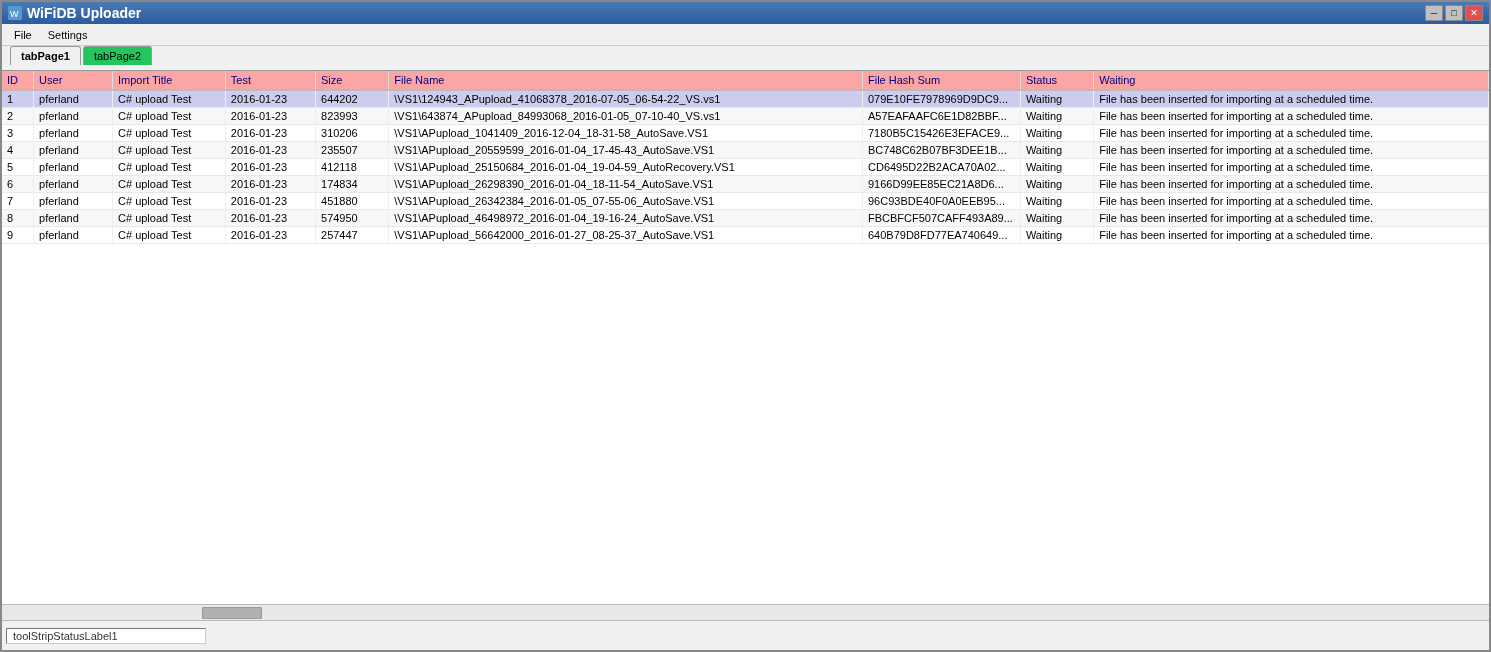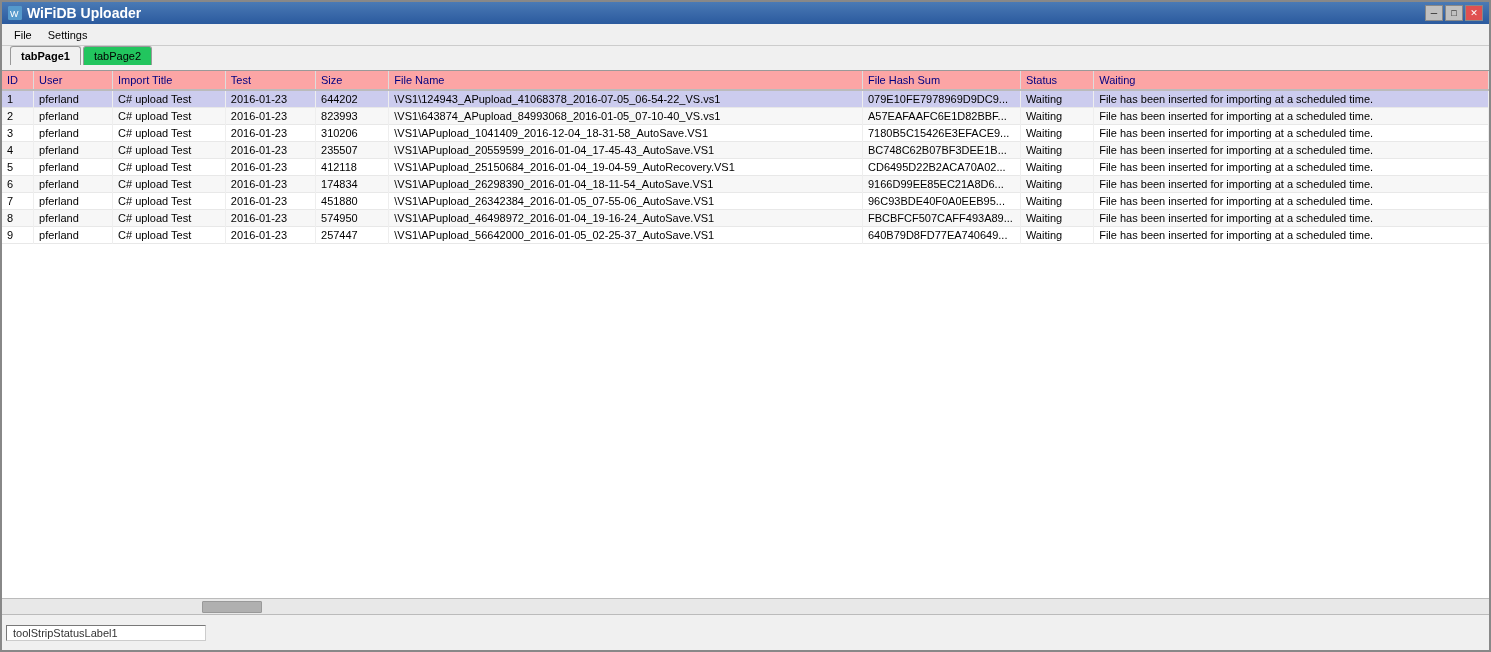--- a/index.html
+++ b/index.html
@@ -158,21 +158,21 @@
     }
     .scrollbar-h-thumb {
       width: 60px;
       height: 12px;
       background: #b0b0b0;
       border: 1px solid #999;
       margin-left: 200px;
       border-radius: 1px;
     }
     .status-bar {
-      height: 36px;
+      height: 30px;
       background: #f0f0f0;
       border-top: 1px solid #bbb;
       display: flex;
       align-items: center;
       padding: 0 4px;
       flex-shrink: 0;
     }
     .status-bar-label {
       font-size: 11px;
       color: #333;
@@ -327,21 +327,21 @@
               <td>FBCBFCF507CAFF493A89...</td>
               <td>Waiting</td>
               <td>File has been inserted for importing at a scheduled time.</td>
             </tr>
             <tr>
               <td>9</td>
               <td>pferland</td>
               <td>C# upload Test</td>
               <td>2016-01-23</td>
               <td>257447</td>
-              <td>\VS1\APupload_56642000_2016-01-05_02-25-37_AutoSave.VS1</td>
+              <td>\VS1\APupload_56642000_2016-01-27_08-25-37_AutoSave.VS1</td>
               <td>640B79D8FD77EA740649...</td>
               <td>Waiting</td>
               <td>File has been inserted for importing at a scheduled time.</td>
             </tr>
           </tbody>
       </table>
     </div>
   </div>
 
   <div class="scrollbar-h">

